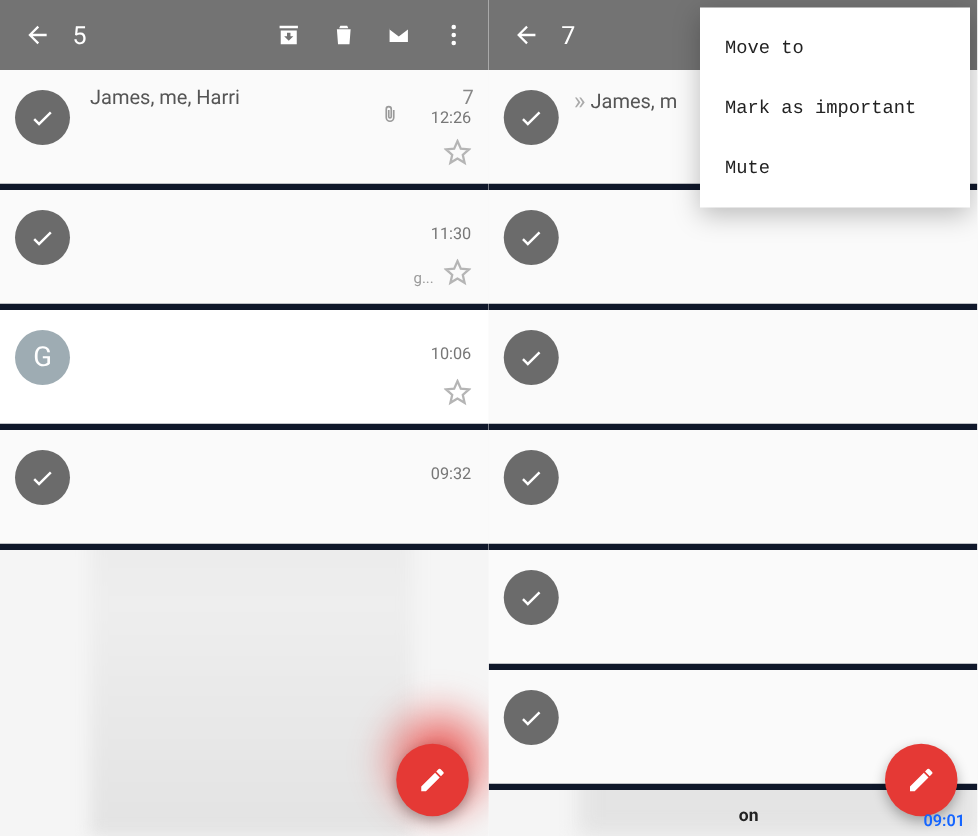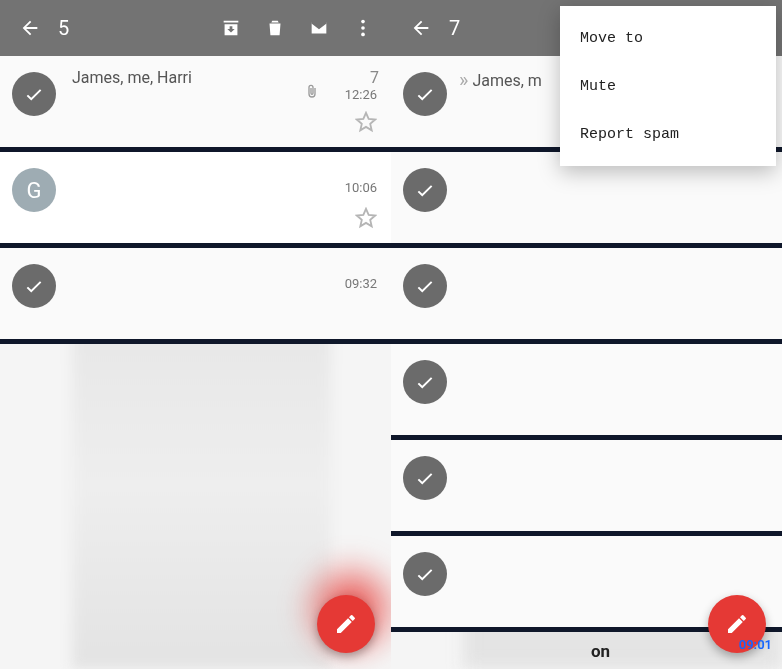--- a/index.html
+++ b/index.html
@@ -44,22 +44,22 @@
   .fab svg { width:24px; height:24px; fill:#fff; }
   .fab-glow { position:absolute; right:-20px; bottom:0; width:120px; height:120px; border-radius:50%; background:radial-gradient(circle,#e53935 0%, rgba(229,57,53,.2) 50%, transparent 70%); filter:blur(10px); z-index:1;}
 
   
   .menu { position:absolute; right:6px; top:6px; width:216px; background:#fff; box-shadow:0 6px 20px rgba(0,0,0,.25); padding:8px 0; z-index:10; }
   .menu-item { height:48px; padding:0 20px; display:flex; align-items:center; font-size:15px; color:#222; cursor:pointer;font-family:Liberation Mono, monospace; }
 
   .chevron-double { font-size:20px; color:#aaa; margin-left:-4px; margin-right:4px;}
 
   .pane2-blur { position:absolute; left:72px; right:0; top:56px; bottom:0; background:linear-gradient(#eee,#e3e3e3); filter:blur(8px); z-index:1; pointer-events:none;}
-  .time-bottom { position:absolute; right:10px; bottom:17px; font-size:13px; color:#1565ff; font-weight:600; z-index:5;}
-  .on-txt { position:absolute; left:200px; bottom:8px; color:#222; font-size:17px; font-weight:700; z-index:5;}
+  .time-bottom { position:absolute; right:10px; bottom:4px; font-size:13px; color:#1565ff; font-weight:600; z-index:5;}
+  .on-txt { position:absolute; left:200px; bottom:8px; color:#222; font-size:14px; font-weight:700; z-index:5;}
 </style>
 </head>
 <body>
 
 <div class="canvas">
 
   <div class="pane">
     <div class="toolbar">
       <div class="tb-btn">
         <svg viewBox="0 0 24 24">
@@ -106,20 +106,39 @@
               <span class="sender">James, me, Harri</span>
               <span class="thread-count">7</span>
             </div>
           </div>
           <div class="row-meta">
             <span class="clip"><svg viewBox="0 0 24 24">
                 <path d="M16.5 6v9a4.5 4.5 0 01-9 0V5a3 3 0 016 0v9a1.5 1.5 0 01-3 0V6" fill="none" stroke="#9a9a9a" stroke-width="2"></path>
               </svg></span>
             <span class="time">12:26</span>
           </div>
+          <div class="star"><svg viewBox="0 0 24 24">
+              <path d="M12 17.3l-6.2 3.7 1.6-7L2 9.3l7.1-.6L12 2l2.9 6.7 7.1.6-5.4 4.7 1.6 7z"></path>
+            </svg></div>
+        </div>
+        <div class="row">
+          <div class="avatar">
+            <svg viewBox="0 0 24 24">
+              <path d="M9 16.2l-3.5-3.5L4 14.2 9 19.2 20 8.2l-1.5-1.5z"></path>
+            </svg>
+          </div>
+          <div class="row-main">
+            <div class="row-top">
+              <span class="sender"></span>
+            </div>
+          </div>
+          <div class="row-meta">
+            <span class="time">11:30</span>
+          </div>
+          <div class="row-sub-hint">g...</div>
           <div class="star"><svg viewBox="0 0 24 24">
               <path d="M12 17.3l-6.2 3.7 1.6-7L2 9.3l7.1-.6L12 2l2.9 6.7 7.1.6-5.4 4.7 1.6 7z"></path>
             </svg></div>
         </div>
         <div class="row unsel">
           <div class="avatar letter">G</div>
           <div class="row-main">
             <div class="row-top">
               <span class="sender"></span>
             </div>
@@ -214,22 +233,22 @@
           <div class="avatar">
             <svg viewBox="0 0 24 24">
               <path d="M9 16.2l-3.5-3.5L4 14.2 9 19.2 20 8.2l-1.5-1.5z"></path>
             </svg>
           </div>
         </div>
       </div>
 
     <div class="menu" id="overflow-menu">
         <div class="menu-item">Move to</div>
+        <div class="menu-item">Mark as important</div>
         <div class="menu-item">Mute</div>
-        <div class="menu-item">Report spam</div>
       </div>
 
     <div class="on-txt">on</div>
     <div class="time-bottom">09:01</div>
 
     <div class="fab">
       <svg viewBox="0 0 24 24">
           <path d="M3 17.25V21h3.75L17.8 9.94l-3.75-3.75L3 17.25zM20.7 7.04a1 1 0 000-1.41l-2.34-2.34a1 1 0 00-1.41 0L15 5.24l3.75 3.75 1.95-1.95z"></path>
         </svg>
     </div>

